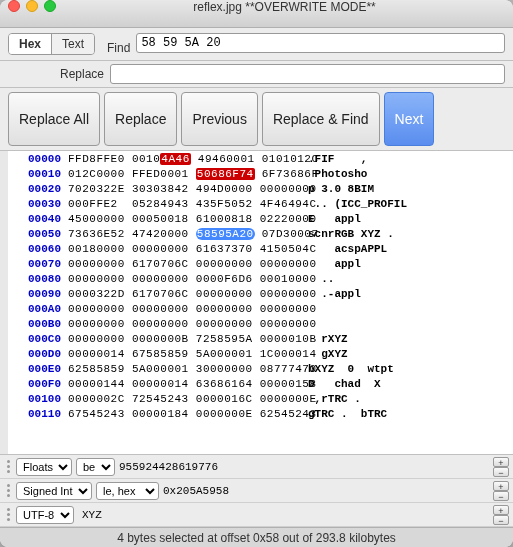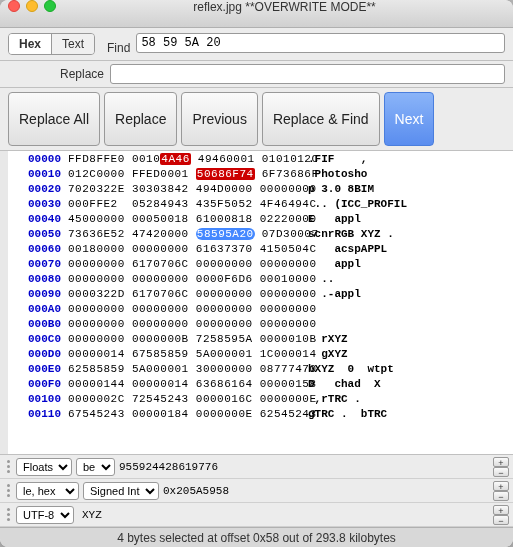--- a/index.html
+++ b/index.html
@@ -422,25 +422,25 @@
       </div>
     </div>
 
     <div class="inspector-row">
       <div class="icon-drag">
         <span></span>
           <span></span>
           <span></span>
       </div>
       <select class="inspector-select">
+        <option>Signed Int</option>
+      </select>
+      <select class="inspector-select">
         <option>le, hex</option>
         <option>be, hex</option>
-      </select>
-      <select class="inspector-select">
-        <option>Signed Int</option>
       </select>
       <span class="inspector-value">0x205A5958</span>
       <div class="stepper">
         <button class="stepper-btn">+</button>
         <button class="stepper-btn">−</button>
       </div>
     </div>
 
     <div class="inspector-row">
       <div class="icon-drag">

